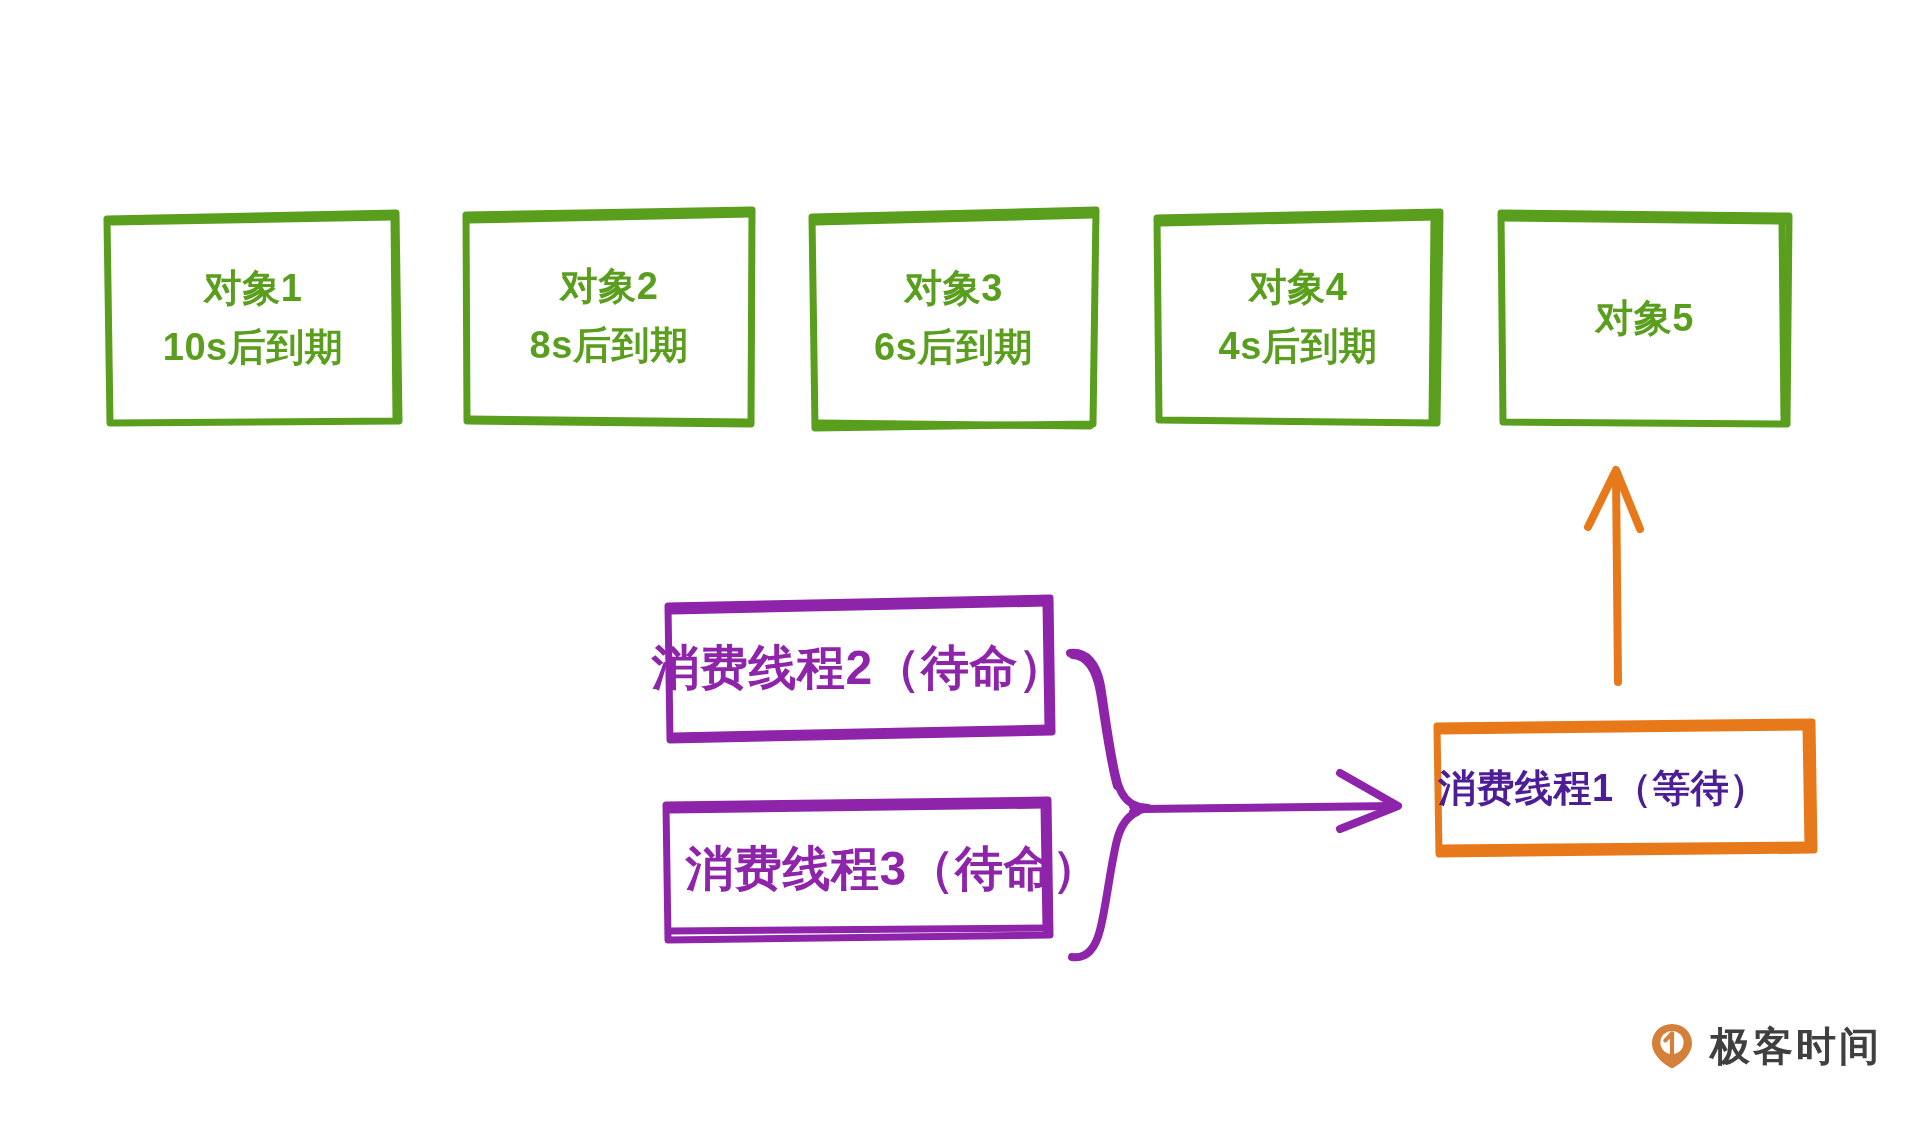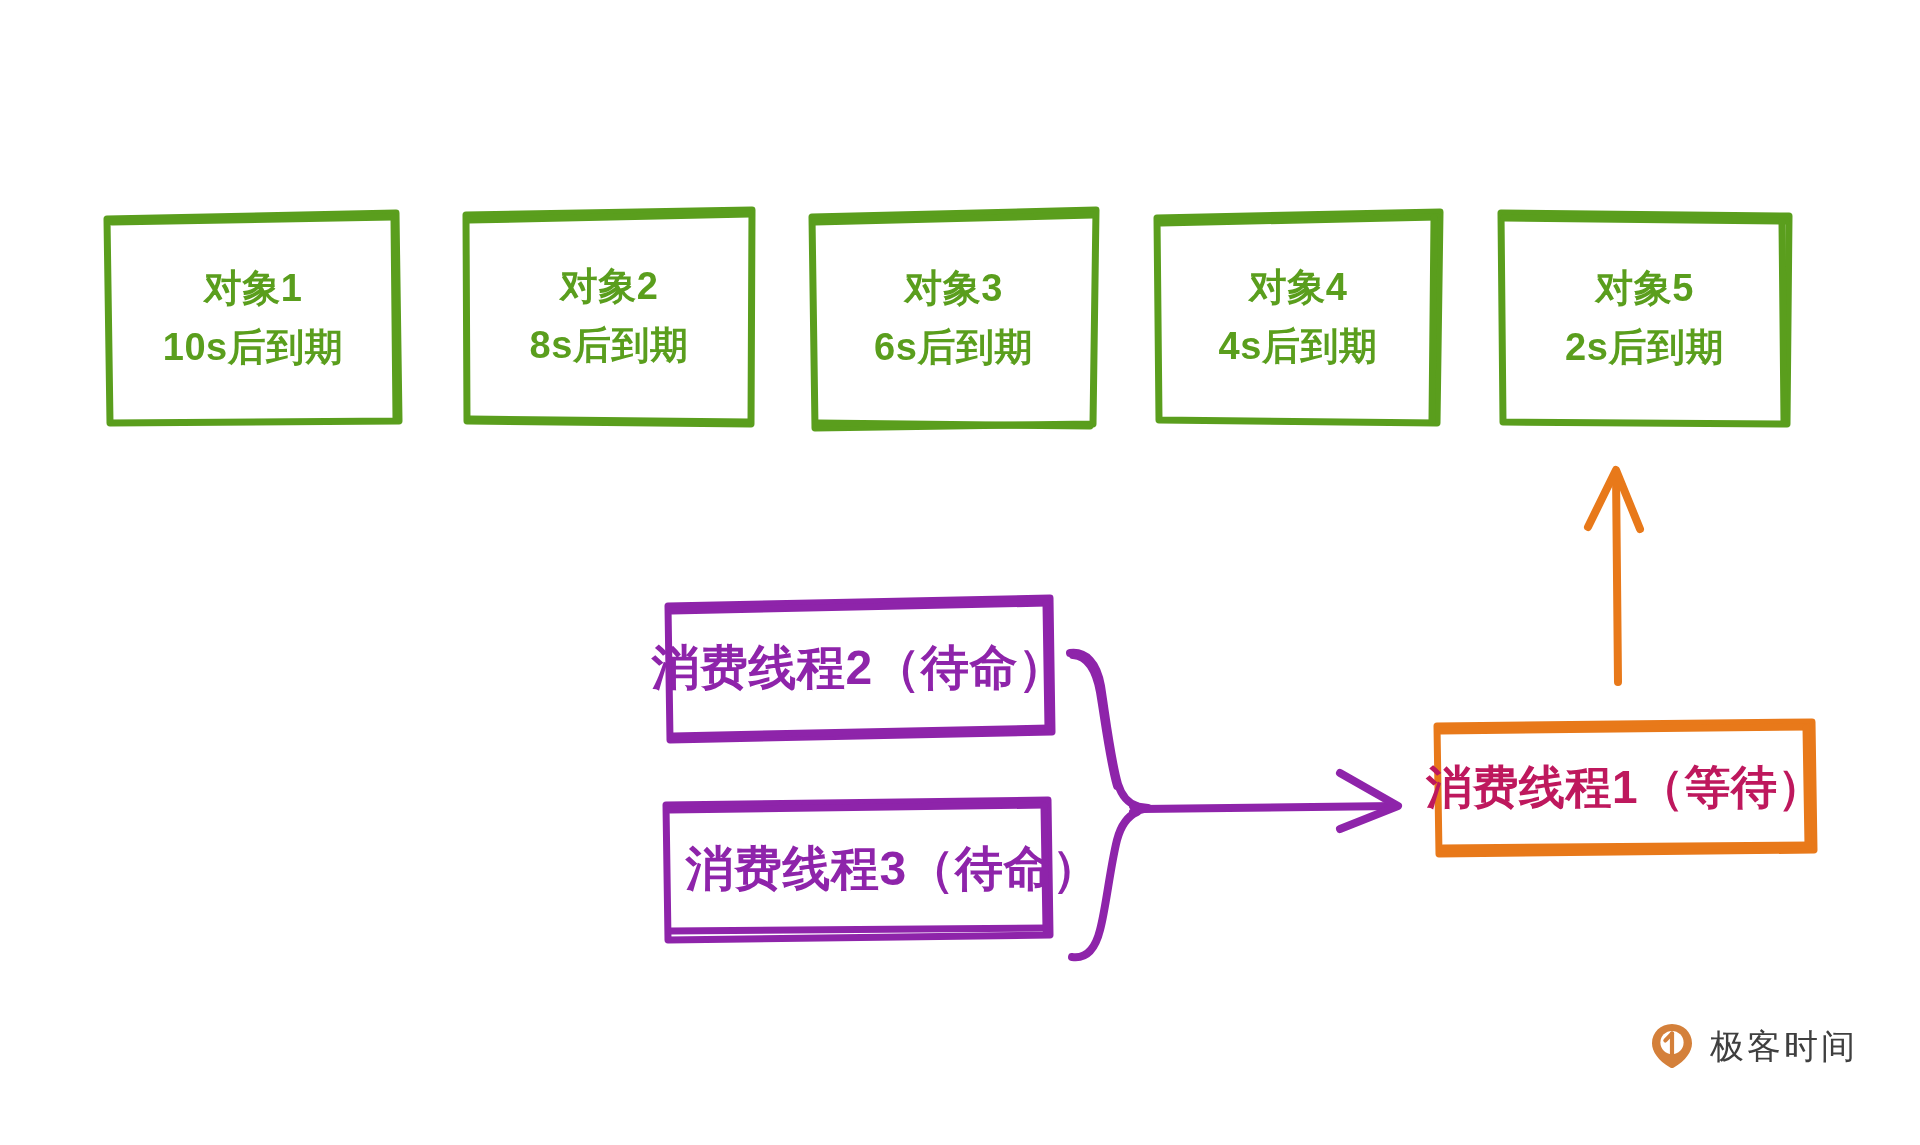--- a/index.html
+++ b/index.html
@@ -58,46 +58,45 @@
     font-size: 48px;
     letter-spacing: 0.5px;
     white-space: nowrap;
   }
 
   
   .wait-box {
     position: absolute;
     display: flex;
     align-items: center;
-    justify-content: center;
     box-sizing: border-box;
-    color: #be185d;
-    font-weight: 700;
-    font-size: 46px;
+    color: #4c1d95;
+    font-weight: 700;
+    font-size: 38px;
     letter-spacing: 0.5px;
     white-space: nowrap;
   }
 
   
   .brand {
     position: absolute;
     left: 1648px;
     top: 1022px;
     display: flex;
     align-items: center;
     gap: 14px;
   }
   .brand-mark {
     width: 48px;
     height: 48px;
     flex: 0 0 48px;
   }
   .brand-text {
-    font-size: 34px;
-    font-weight: 400;
+    font-size: 40px;
+    font-weight: 700;
     color: #3f3f3f;
     letter-spacing: 3px;
     line-height: 1;
     font-family: "Liberation Sans", "DejaVu Sans", sans-serif;
   }
 </style>
 </head>
 <body>
 
 <div id="canvas">
@@ -185,21 +184,20 @@
     <div class="obj-sub">6s后到期</div>
   </div>
 
   <div class="obj-box" style="left:1158px; top:213px; width:280px; height:208px;">
     <div class="obj-title">对象4</div>
     <div class="obj-sub">4s后到期</div>
   </div>
 
   <div class="obj-box" style="left:1502px; top:214px; width:285px; height:208px;">
     <div class="obj-title">对象5</div>
-    <div class="obj-sub">2s后到期</div>
   </div>
 
   <div class="thread-box" style="left:668px; top:600px; width:382px; height:136px;">
     <span>消费线程2（待命）</span>
   </div>
 
   <div class="thread-box" style="left:702px; top:801px; width:382px; height:136px;">
     <span>消费线程3（待命）</span>
   </div>
 

